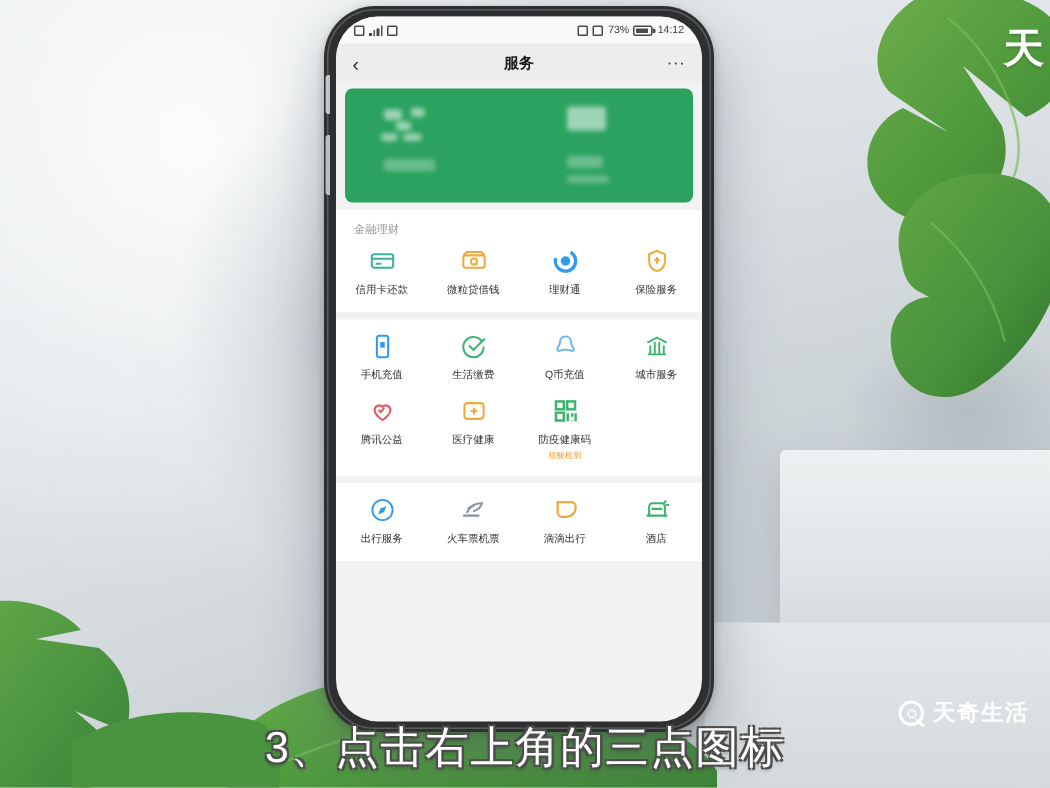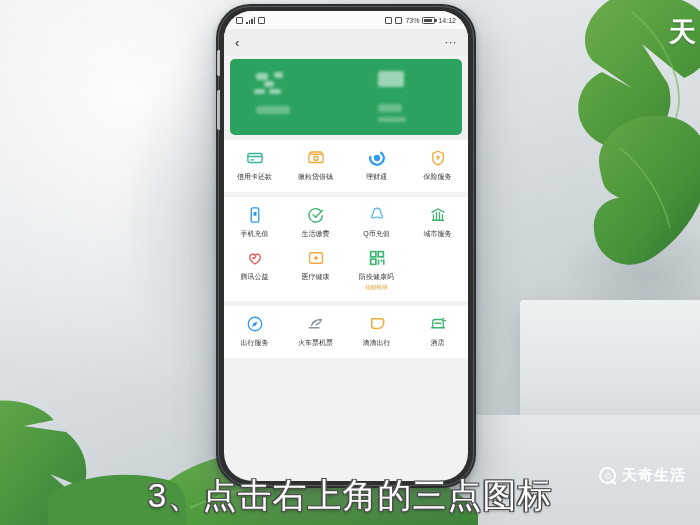--- a/index.html
+++ b/index.html
@@ -125,21 +125,21 @@
   }
   .cell { display:flex; flex-direction:column; align-items:center; gap:4px; }
   .ico { width:20px; height:20px; display:flex; align-items:center; justify-content:center; }
   .cell-label { font-size:7px; color:#333; white-space:nowrap; }
   .cell-sub { font-size:5.5px; color:#e8a33d; margin-top:-2px; }
 
   
   .caption {
     position:absolute; left:0; right:0; bottom:6px;
     text-align:center;
-    font-size:34px; color:#fff;
+    font-size:29px; color:#fff;
     font-family:"Liberation Sans", sans-serif;
     letter-spacing:1px;
     text-shadow:
       -1.4px -1.4px 0 #4d4d4d, 1.4px -1.4px 0 #4d4d4d,
       -1.4px  1.4px 0 #4d4d4d, 1.4px  1.4px 0 #4d4d4d,
       0 2px 3px rgba(0,0,0,.35);
   }
 
   
   .watermark {
@@ -263,38 +263,40 @@
         <span>73%</span>
         <span class="batt">
             <b></b>
           </span>
         <span>14:12</span>
       </div>
     </div>
 
     <div class="navbar">
       <div class="nav-back">‹</div>
+      <div class="nav-title">服务</div>
       <div class="nav-dots">···</div>
     </div>
 
     <div class="banner">
       <div class="blur-block" style="left:26px;top:14px;width:12px;height:7px;"></div>
       <div class="blur-block" style="left:44px;top:13px;width:9px;height:6px;"></div>
       <div class="blur-block" style="left:34px;top:22px;width:10px;height:6px;"></div>
       <div class="blur-block" style="left:24px;top:30px;width:11px;height:5px;"></div>
       <div class="blur-block" style="left:39px;top:30px;width:12px;height:5px;"></div>
       <div class="blur-block blur-dim" style="left:26px;top:47px;width:34px;height:8px;"></div>
       <div class="blur-block" style="left:148px;top:12px;width:26px;height:16px;"></div>
       <div class="blur-block blur-dim" style="left:148px;top:45px;width:24px;height:8px;"></div>
       <div class="blur-block blur-dim" style="left:148px;top:58px;width:28px;height:5px;"></div>
     </div>
 
     <div class="content">
 
       <div class="card">
+        <div class="sec-title">金融理财</div>
         <div class="grid">
 
           <div class="cell">
             <span class="ico">
               <svg width="18" height="18" viewBox="0 0 24 24" fill="none" stroke="#36b39a" stroke-width="1.8">
                 <rect x="2.5" y="6" width="19" height="12" rx="2"></rect>
                   <path d="M2.5 10h19"></path>
                   <path d="M6 14.5h5"></path>
               </svg>
             </span>

